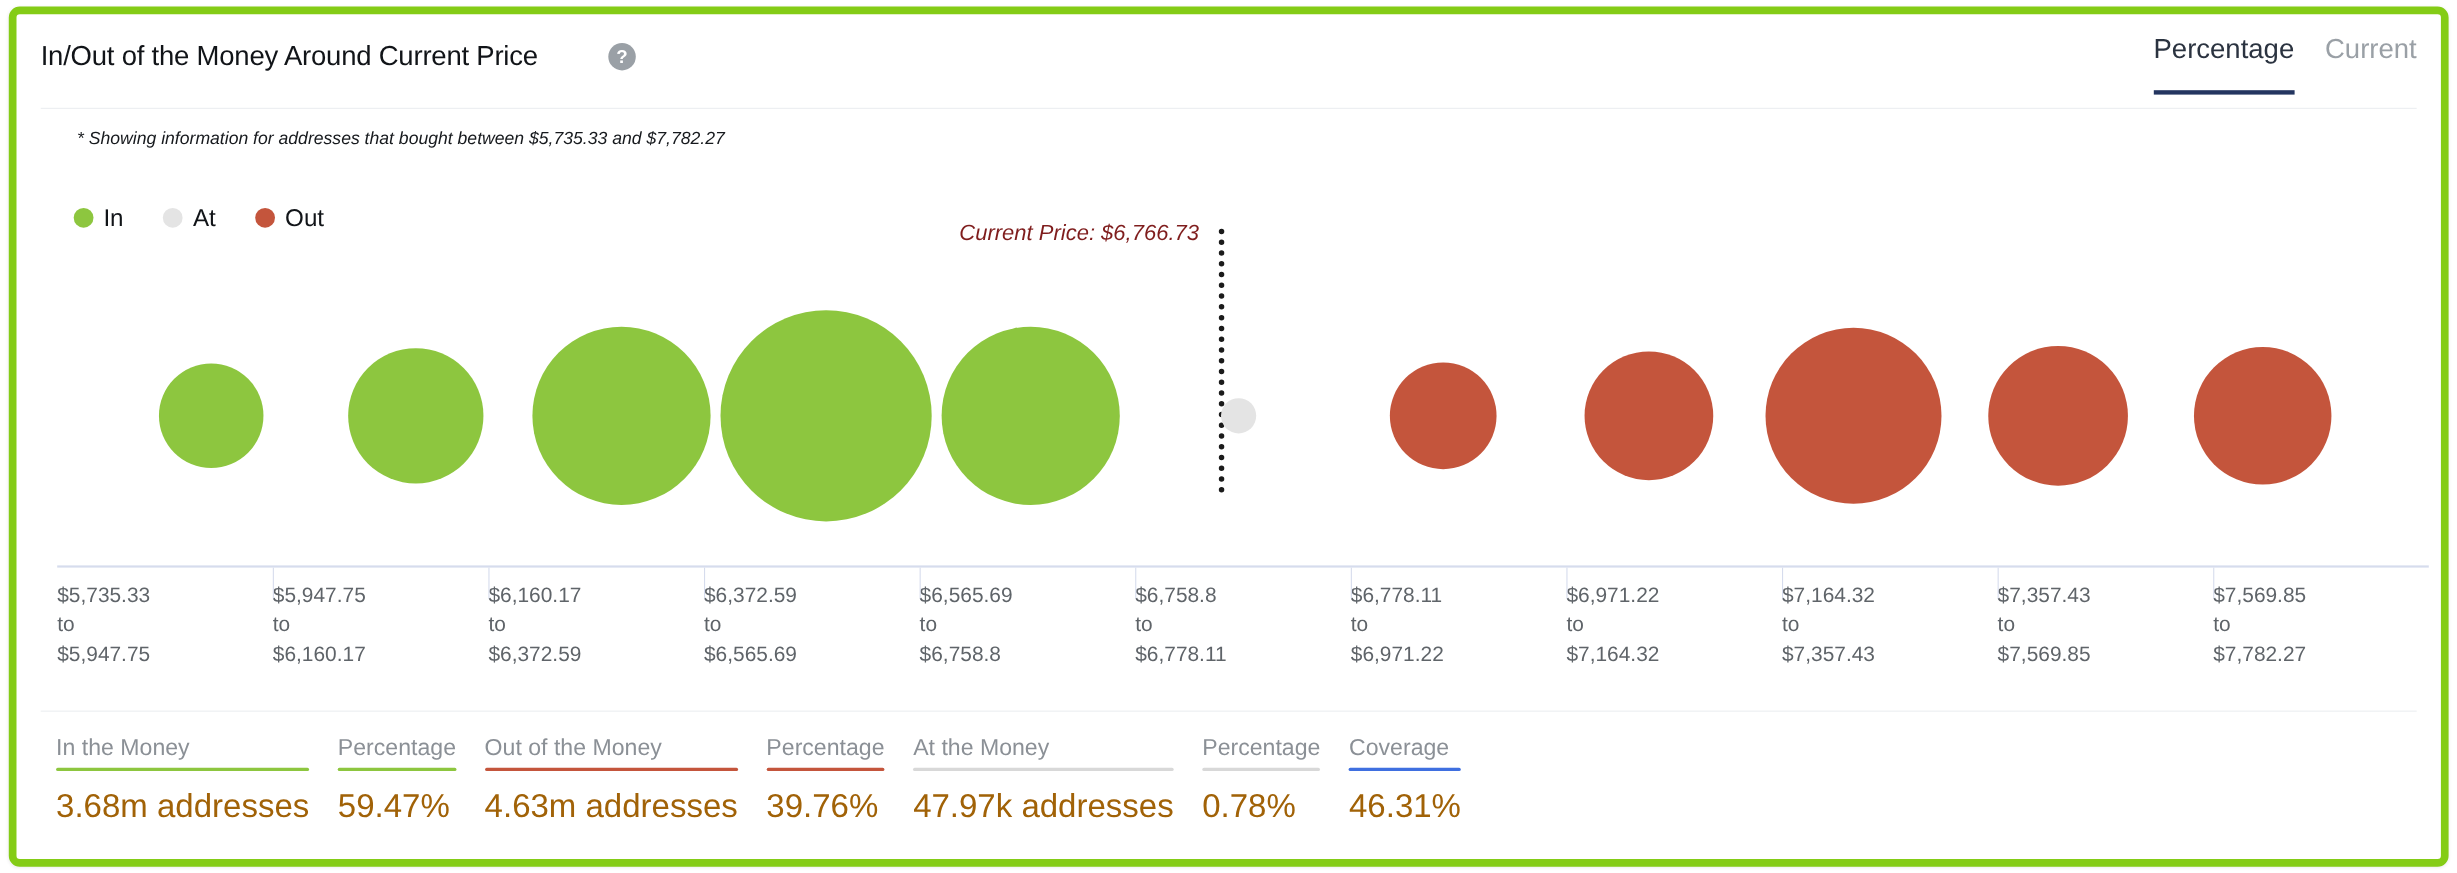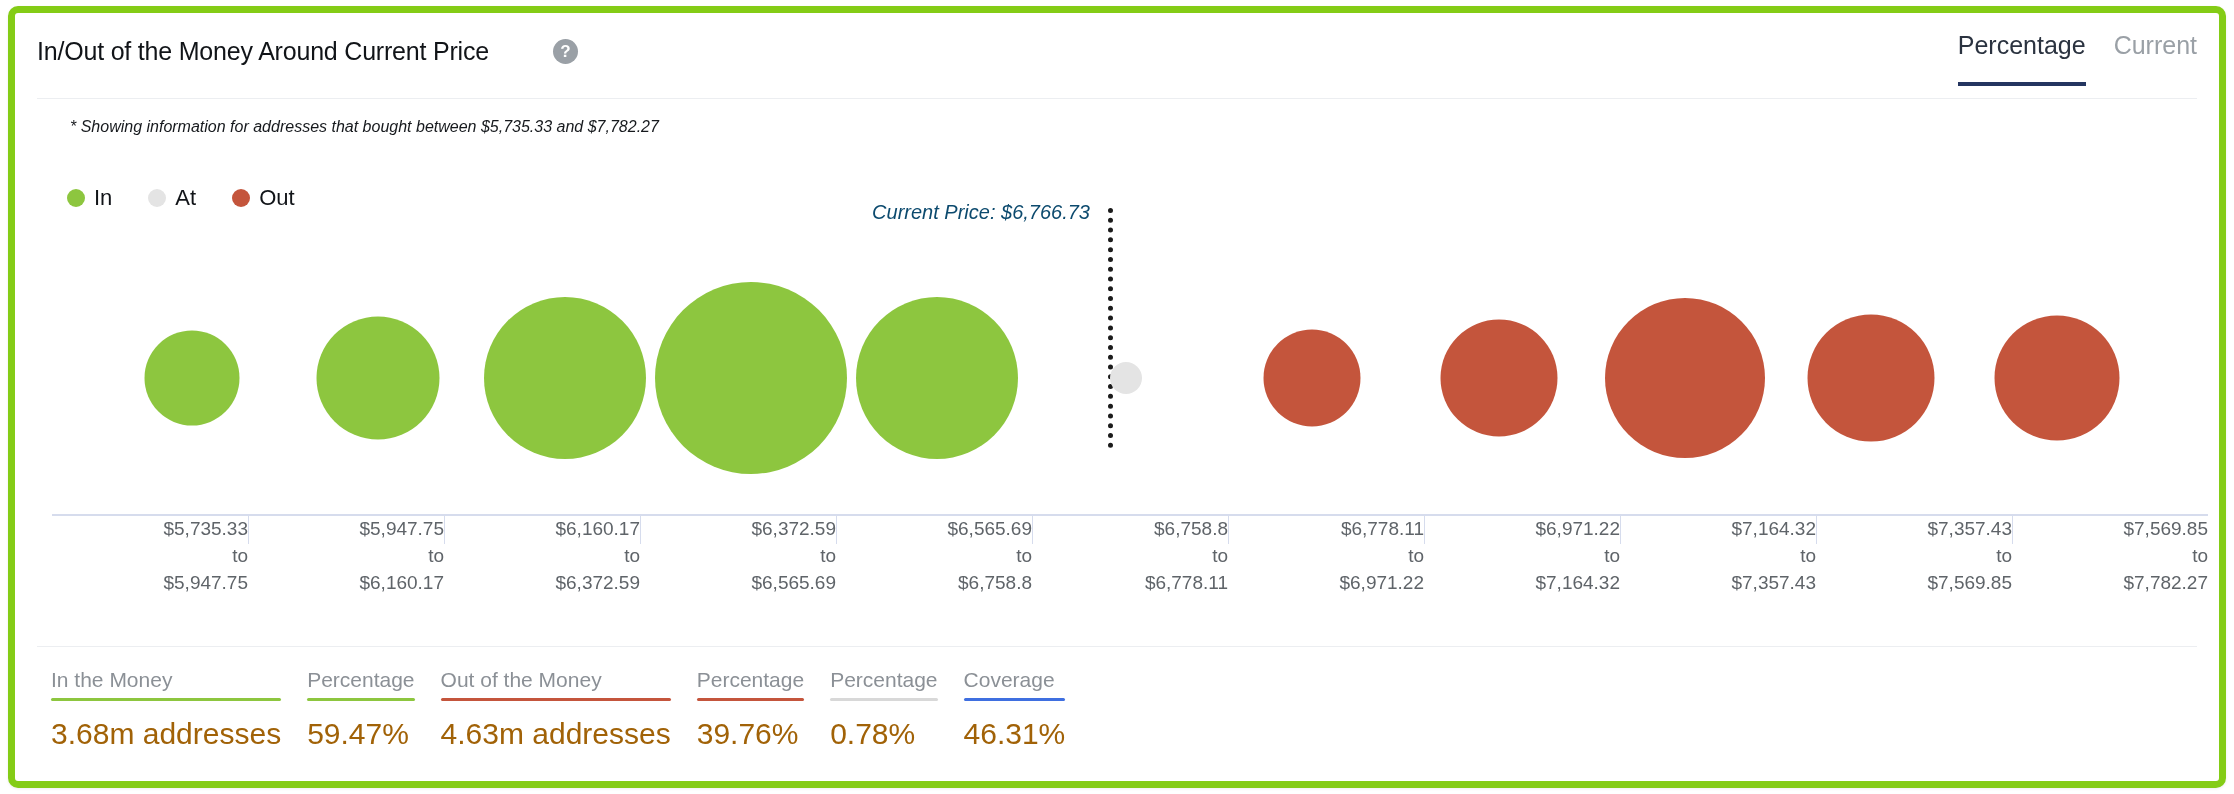--- a/index.html
+++ b/index.html
@@ -146,21 +146,21 @@
   .price-line {
     position: absolute;
     width: 0;
     border-left: 5px dotted #1b1b1b;
     transform: translateX(-2px);
   }
   .price-label {
     position: absolute;
     font-size: 20px;
     font-style: italic;
-    color: #0c4a6e;
+    color: #7f1d1d;
     white-space: nowrap;
     transform: translate(-100%, 0);
   }
 
   
   .axis {
     position: absolute;
     left: 37px;
     top: 501px;
     width: 2156px;
@@ -171,21 +171,22 @@
     position: absolute;
     left: 37px;
     top: 503px;
     width: 2156px;
     height: 112px;
     display: flex;
   }
   .axis-cell {
     position: relative;
     flex: 1 1 0;
-    text-align: right;
+    text-align: left;
+    padding-top: 13px;
     font-size: 19px;
     line-height: 1.42;
     color: #5f6469;
     white-space: nowrap;
   }
   .axis-cell + .axis-cell::before {
     content: "";
     position: absolute;
     left: 0;
     top: 0;
@@ -358,20 +359,25 @@
           <div class="stat-label">Out of the Money</div>
           <div class="stat-underline" style="background: rgb(196, 85, 60);"></div>
           <div class="stat-value">4.63m addresses</div>
         </div>
         <div class="stat">
           <div class="stat-label">Percentage</div>
           <div class="stat-underline" style="background: rgb(196, 85, 60);"></div>
           <div class="stat-value">39.76%</div>
         </div>
         <div class="stat">
+          <div class="stat-label">At the Money</div>
+          <div class="stat-underline" style="background: rgb(216, 216, 216);"></div>
+          <div class="stat-value">47.97k addresses</div>
+        </div>
+        <div class="stat">
           <div class="stat-label">Percentage</div>
           <div class="stat-underline" style="background: rgb(216, 216, 216);"></div>
           <div class="stat-value">0.78%</div>
         </div>
         <div class="stat">
           <div class="stat-label">Coverage</div>
           <div class="stat-underline" style="background: rgb(63, 111, 224);"></div>
           <div class="stat-value">46.31%</div>
         </div>
       </div>

